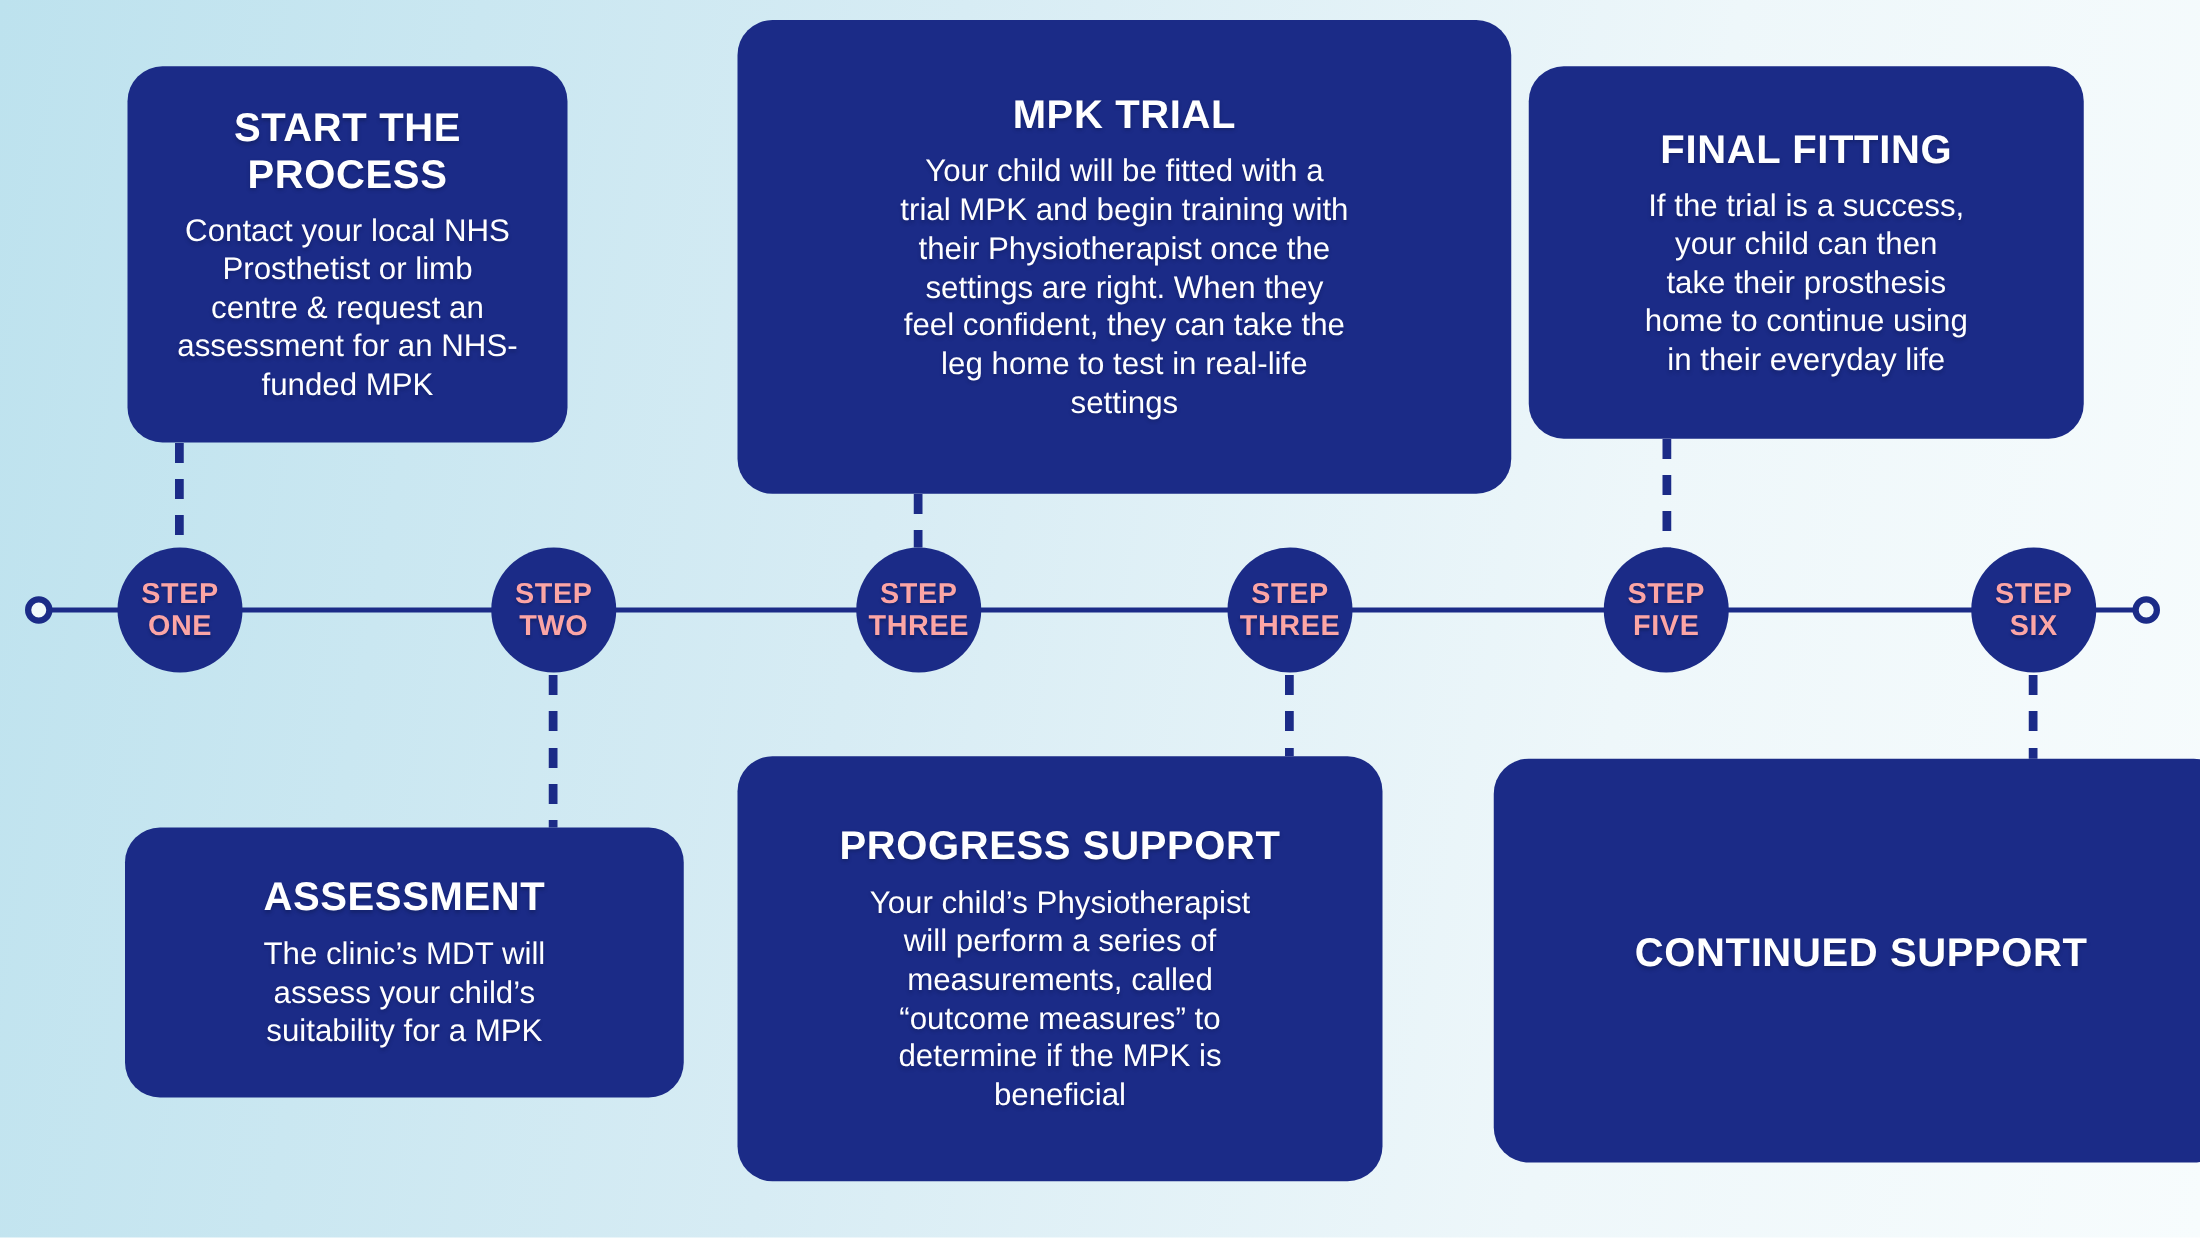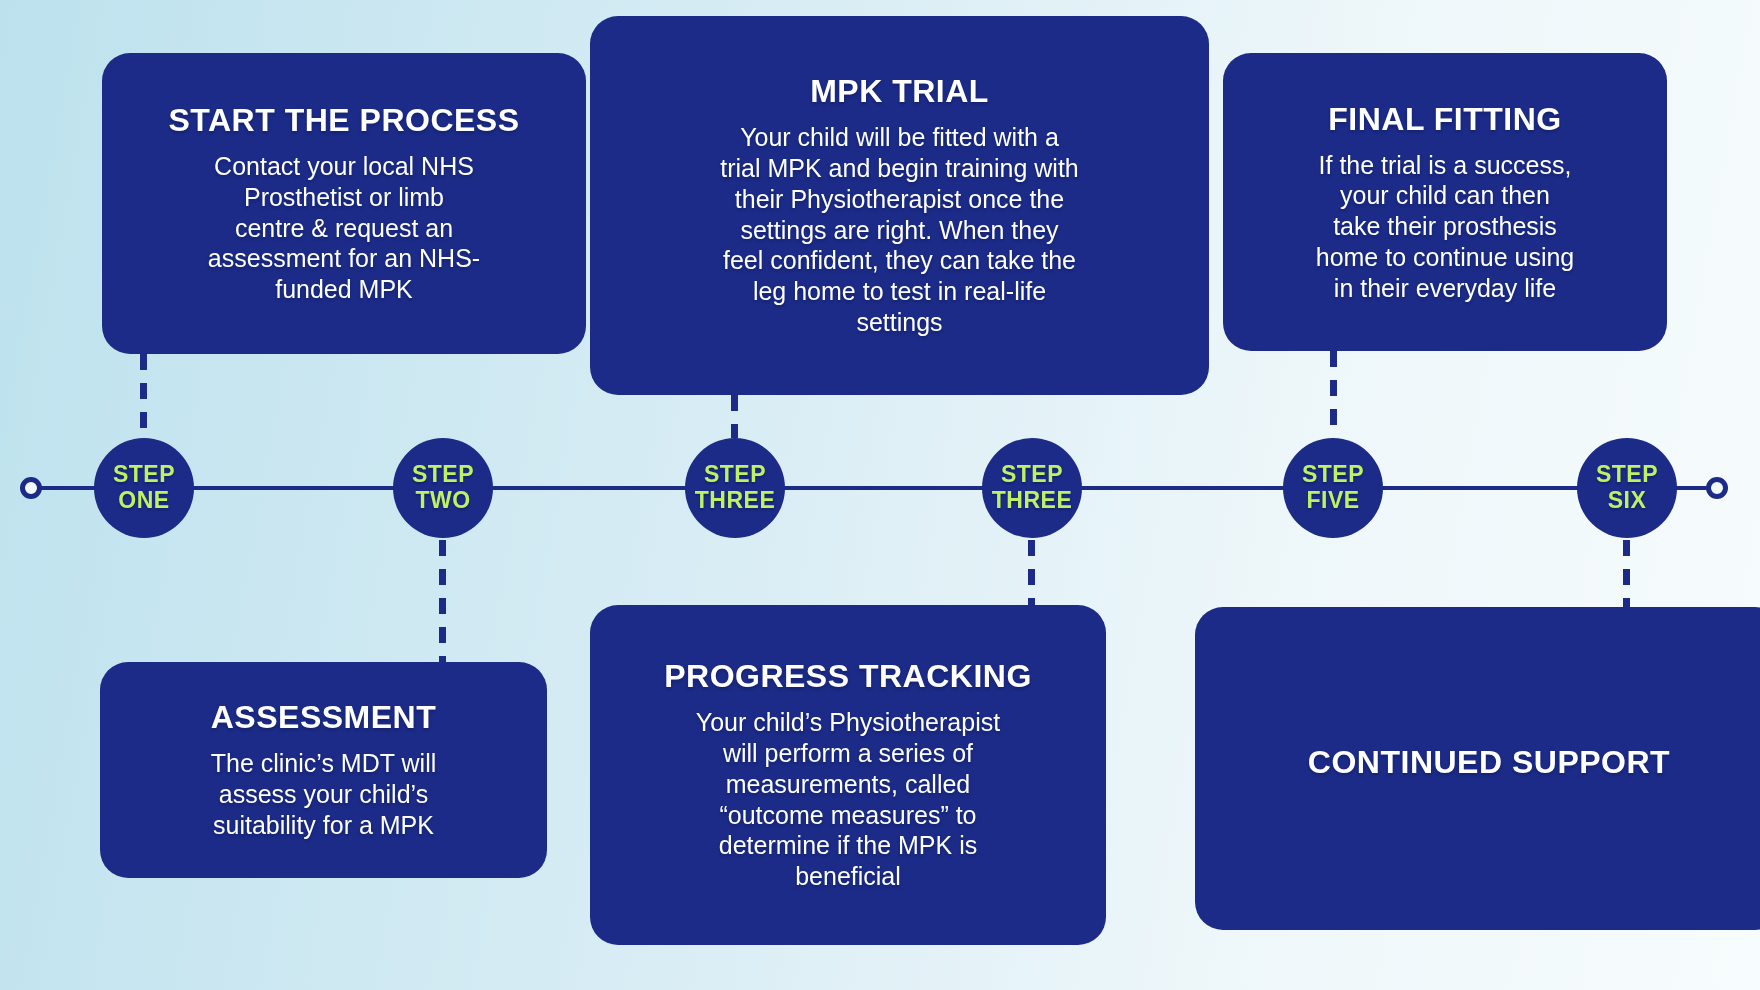--- a/index.html
+++ b/index.html
@@ -17,21 +17,21 @@
     background:#1b2b87;
   }
   .ring{
     position:absolute;top:477px;width:22px;height:22px;box-sizing:border-box;
     border:5px solid #1b2b87;border-radius:50%;background:#f2f9fb;
   }
   .ring--left{left:20px;}
   .ring--right{left:1706px;}
   .step-circle{
     position:absolute;top:438px;width:100px;height:100px;border-radius:50%;
-    background:#1b2b87;color:#bef264;
+    background:#1b2b87;color:#fca5a5;
     display:flex;flex-direction:column;align-items:center;justify-content:center;
     font-weight:700;font-size:23px;line-height:1.12;letter-spacing:0.5px;
     text-shadow:0 2px 2px rgba(10,20,60,0.35);
   }
   .step-circle--1{left:94px;}
   .step-circle--2{left:393px;}
   .step-circle--3{left:685px;}
   .step-circle--4{left:982px;}
   .step-circle--5{left:1283px;}
   .step-circle--6{left:1577px;}
@@ -55,21 +55,21 @@
   }
   .box__title{
     font-weight:700;font-size:32px;letter-spacing:0.5px;
     margin-bottom:12px;white-space:pre-line;
     text-shadow:0 2px 3px rgba(10,20,60,0.35);
   }
   .box__body{
     font-size:25px;line-height:1.23;white-space:pre-line;
     text-shadow:0 2px 3px rgba(10,20,60,0.30);
   }
-  .box--start{left:102px;top:53px;width:484px;height:301px;}
+  .box--start{left:102px;top:53px;width:352px;height:301px;}
   .box--trial{left:590px;top:16px;width:619px;height:379px;}
   .box--final{left:1223px;top:53px;width:444px;height:298px;}
   .box--assessment{left:100px;top:662px;width:447px;height:216px;}
   .box--progress{left:590px;top:605px;width:516px;height:340px;}
   .box--support{left:1195px;top:607px;width:588px;height:323px;}
 </style>
 </head>
 <body>
 
 <div class="canvas">
@@ -115,21 +115,21 @@
   </div>
 
   <div class="box box--assessment">
     <div class="box__title">ASSESSMENT</div>
     <div class="box__body">The clinic’s MDT will
 assess your child’s
 suitability for a MPK</div>
   </div>
 
   <div class="box box--progress">
-    <div class="box__title">PROGRESS TRACKING</div>
+    <div class="box__title">PROGRESS SUPPORT</div>
     <div class="box__body">Your child’s Physiotherapist
 will perform a series of
 measurements, called
 “outcome measures” to
 determine if the MPK is
 beneficial</div>
   </div>
 
   <div class="box box--support">
     <div class="box__title">CONTINUED SUPPORT</div>

